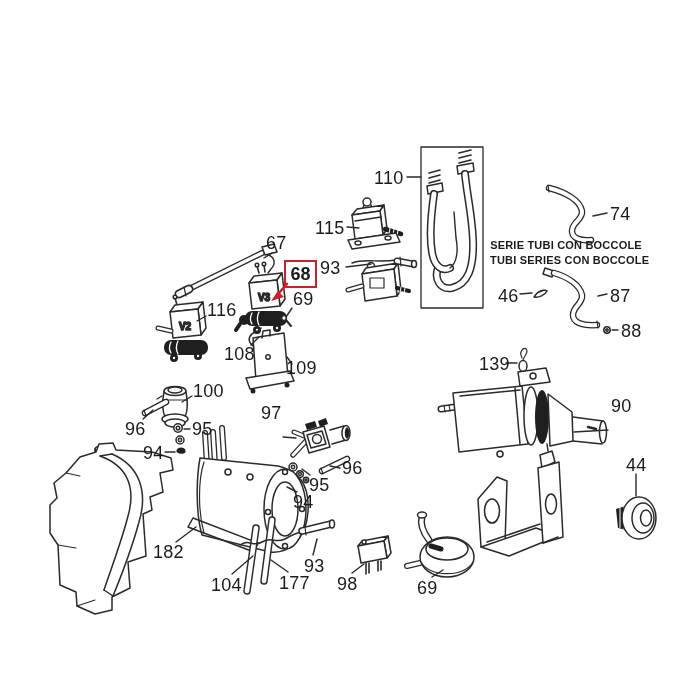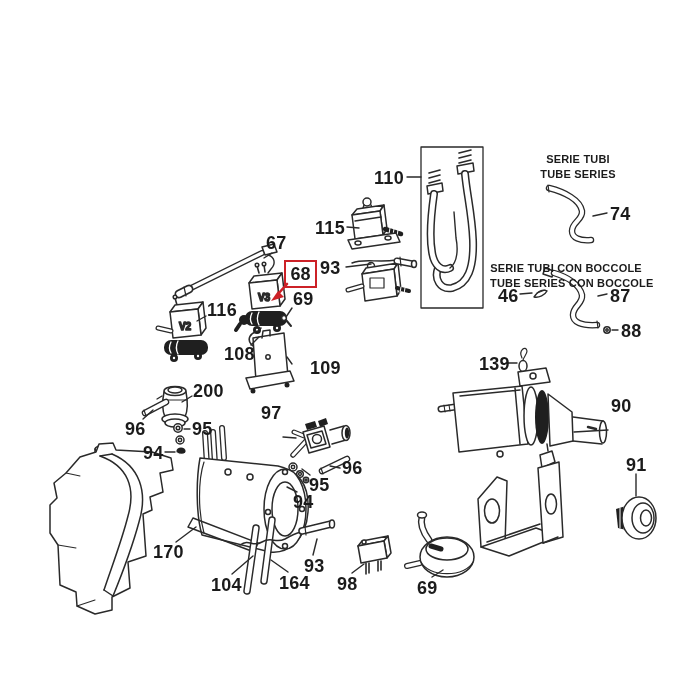--- a/index.html
+++ b/index.html
@@ -1,19 +1,19 @@
 <!DOCTYPE html>
 <html><head>
 <meta charset="utf-8">
 <style>
   html,body{margin:0;padding:0;background:#fff;}
   .stage{position:relative;width:700px;height:700px;background:#ffffff;overflow:hidden;
          font-family:"Liberation Sans",sans-serif;}
   .art{position:absolute;left:0;top:0;}
-  .callout{position:absolute;font-size:18px;font-weight:700;color:#1b1b1b;
+  .callout{position:absolute;font-size:18px;font-weight:400;color:#1b1b1b;
            letter-spacing:.3px;white-space:nowrap;line-height:1;}
   .note{position:absolute;font-size:11px;font-weight:bold;color:#1b1b1b;
         text-align:center;line-height:1.32;letter-spacing:.2px;white-space:nowrap;}
   .highlight-box{position:absolute;left:284px;top:260px;width:29px;height:24px;
                  border:2.5px solid #cc2127;display:flex;align-items:center;justify-content:center;
                  font-size:18px;font-weight:600;color:#1b1b1b;background:transparent;}
   svg text.mark{font-family:"Liberation Sans",sans-serif;font-size:10px;font-weight:bold;fill:#1b1b1b;}
 </style>
 </head>
 <body>
@@ -371,45 +371,41 @@
 <div class="callout" style="left:266px;top:234px">67</div>
 <div class="highlight-box">
   <span>68</span>
 </div>
 <div class="callout" style="left:293px;top:290px">69</div>
 <div class="callout" style="left:320px;top:259px">93</div>
 <div class="callout" style="left:374px;top:169px">110</div>
 <div class="callout" style="left:315px;top:219px">115</div>
 <div class="callout" style="left:207px;top:301px">116</div>
 <div class="callout" style="left:224px;top:345px">108</div>
-<div class="callout" style="left:310px;top:359px">109</div>
-<div class="callout" style="left:193px;top:382px">200</div>
+<div class="callout" style="left:286px;top:359px">109</div>
+<div class="callout" style="left:193px;top:382px">100</div>
 <div class="callout" style="left:125px;top:420px">96</div>
 <div class="callout" style="left:192px;top:420px">95</div>
 <div class="callout" style="left:143px;top:444px">94</div>
 <div class="callout" style="left:261px;top:404px">97</div>
 <div class="callout" style="left:342px;top:459px">96</div>
 <div class="callout" style="left:309px;top:476px">95</div>
 <div class="callout" style="left:293px;top:493px">94</div>
 <div class="callout" style="left:610px;top:205px">74</div>
 <div class="callout" style="left:498px;top:287px">46</div>
 <div class="callout" style="left:610px;top:287px">87</div>
 <div class="callout" style="left:621px;top:322px">88</div>
 <div class="callout" style="left:479px;top:355px">139</div>
 <div class="callout" style="left:611px;top:397px">90</div>
-<div class="callout" style="left:626px;top:456px">91</div>
-<div class="callout" style="left:153px;top:543px">170</div>
+<div class="callout" style="left:626px;top:456px">44</div>
+<div class="callout" style="left:153px;top:543px">182</div>
 <div class="callout" style="left:211px;top:576px">104</div>
-<div class="callout" style="left:279px;top:574px">164</div>
+<div class="callout" style="left:279px;top:574px">177</div>
 <div class="callout" style="left:304px;top:557px">93</div>
 <div class="callout" style="left:337px;top:575px">98</div>
 <div class="callout" style="left:417px;top:579px">69</div>
 
-<div class="note" style="left:534px;top:152px;width:88px">
-  <div>SERIE TUBI</div>
-  <div>TUBE SERIES</div>
+<div class="note" style="left:490px;top:238px;width:152px">
+  <div>SERIE TUBI CON BOCCOLE</div>
+  <div>TUBI SERIES CON BOCCOLE</div>
 </div>
-<div class="note" style="left:490px;top:261px;width:152px">
-  <div>SERIE TUBI CON BOCCOLE</div>
-  <div>TUBE SERIES CON BOCCOLE</div>
+
 </div>
 
-</div>
-
 </body></html>

